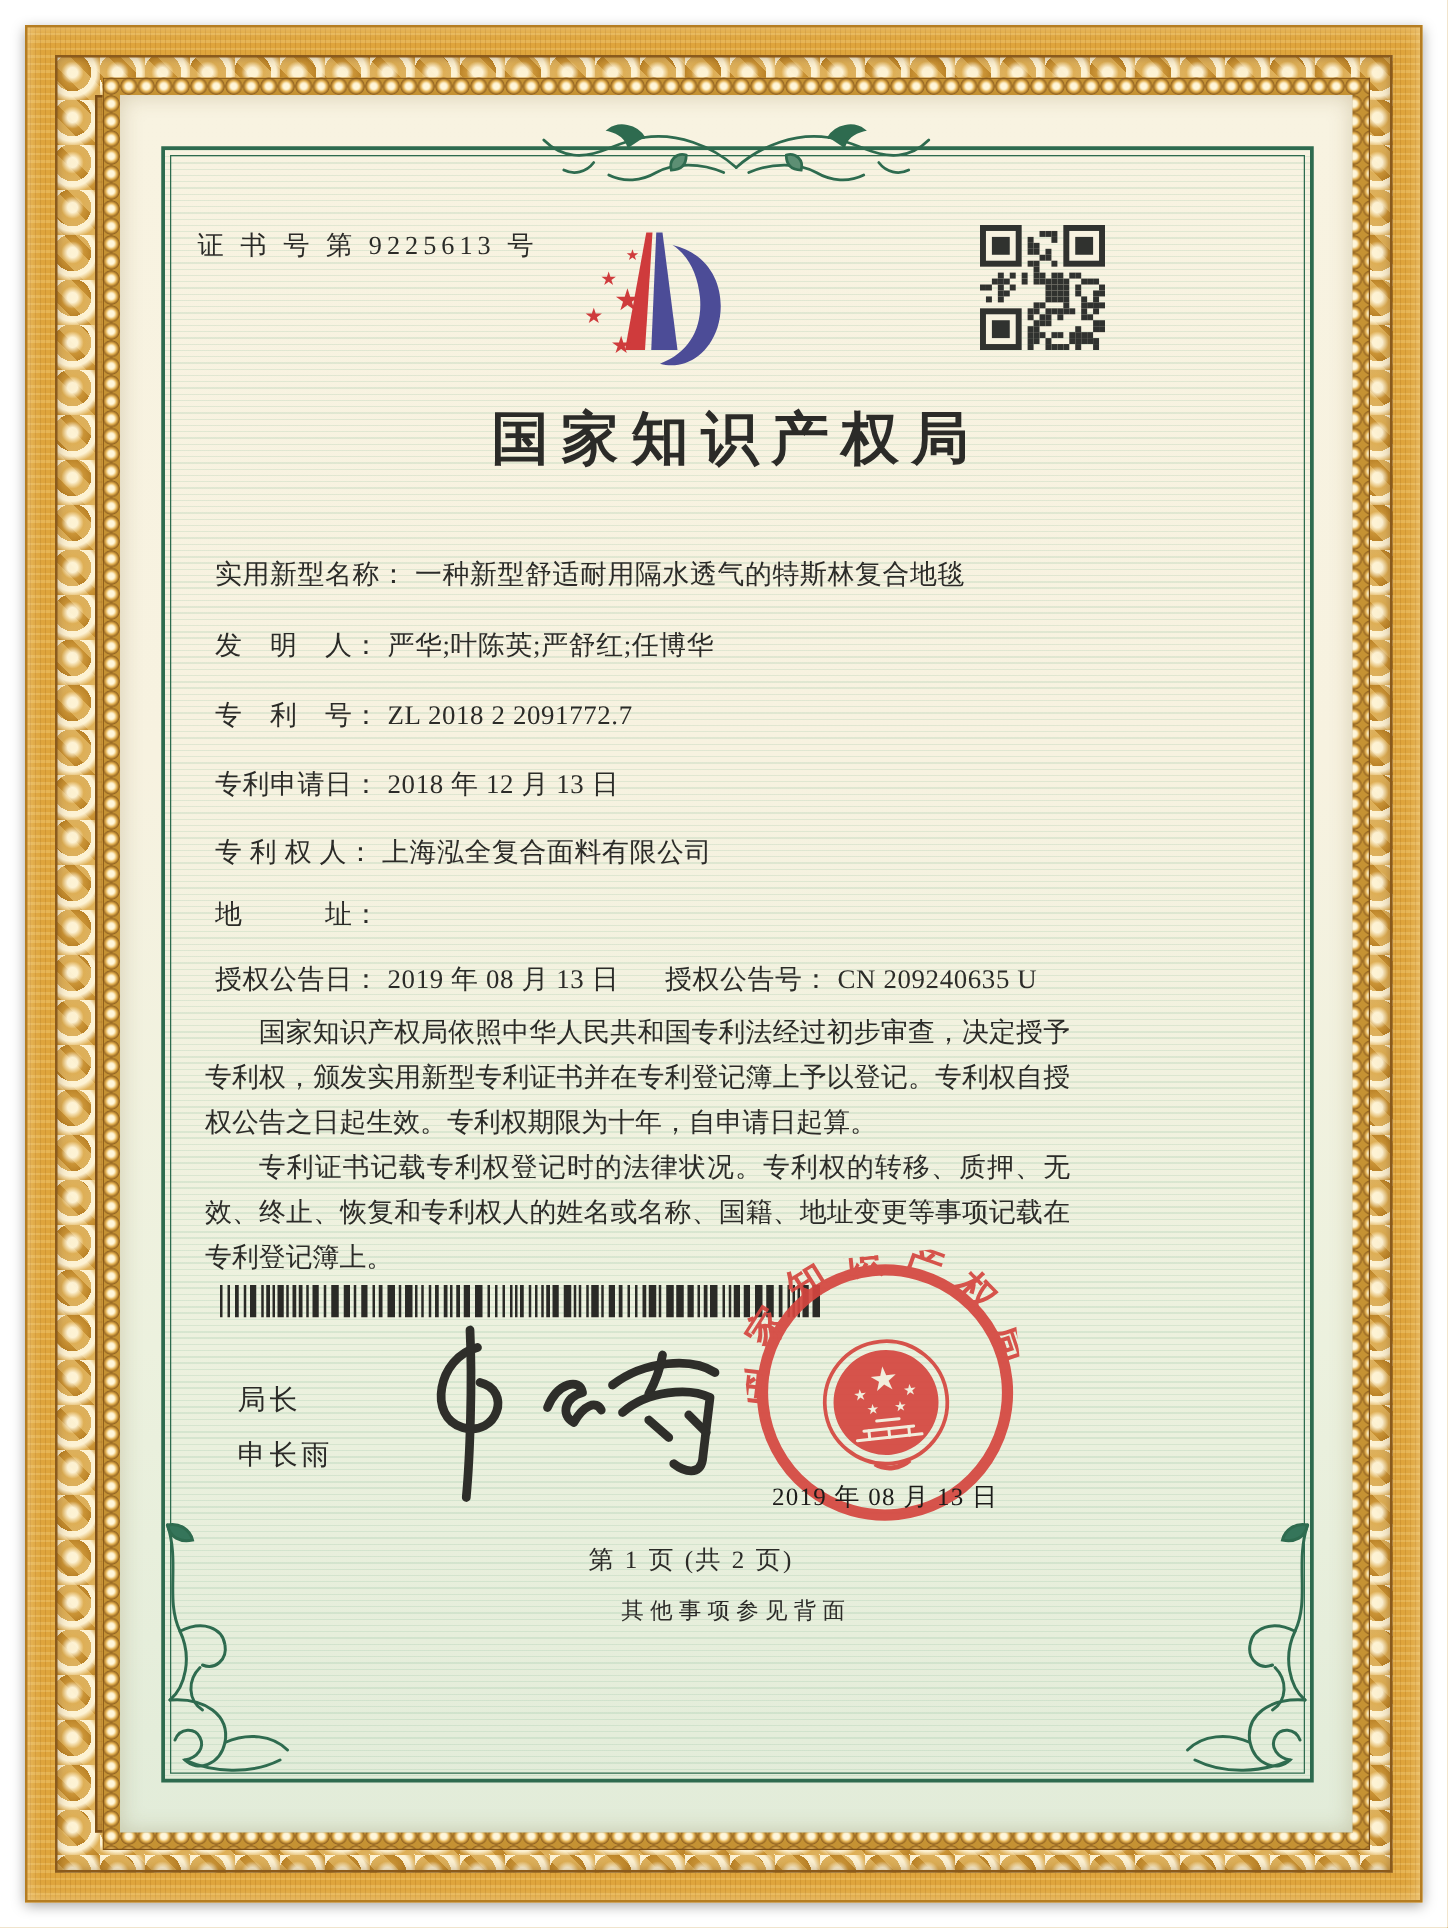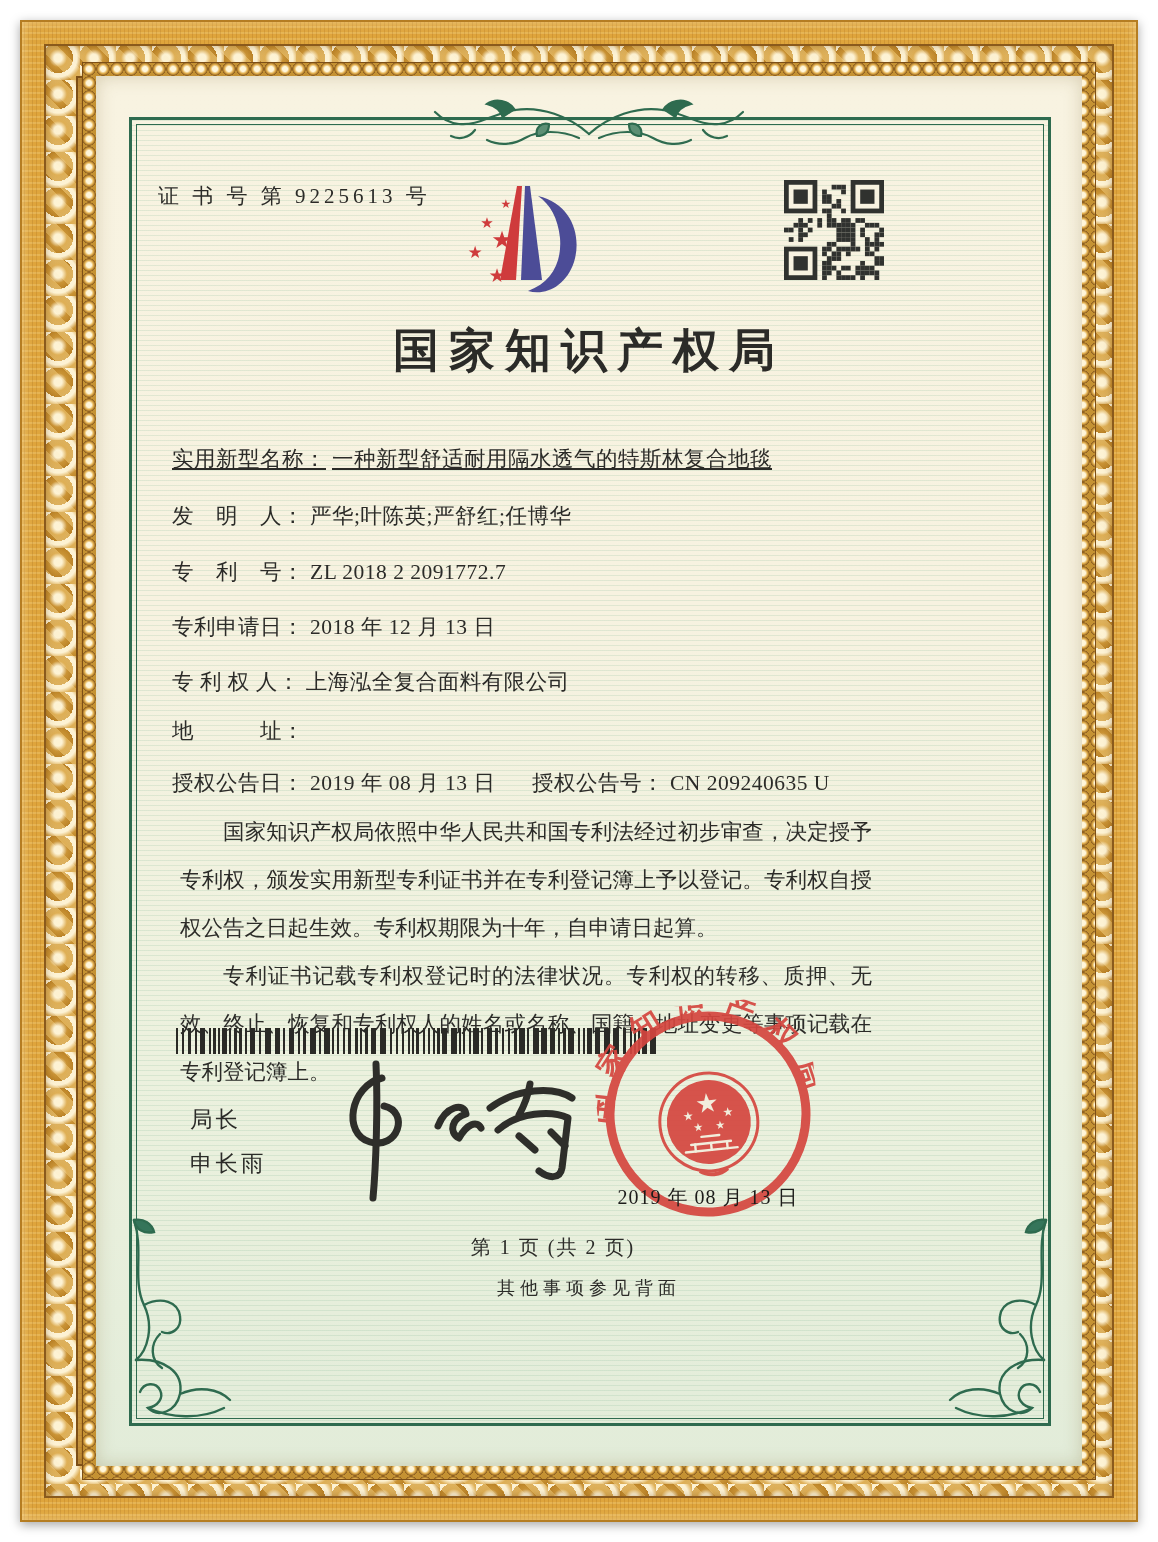--- a/index.html
+++ b/index.html
@@ -44,21 +44,21 @@
 
   
   .abs{position:absolute;}
   .certno{left:62px;top:106px;font-size:21px;letter-spacing:4px;}
   .title{left:0;right:0;top:244px;text-align:center;font-size:46px;font-weight:bold;letter-spacing:10px;}
   .row{left:76px;font-size:21.5px;letter-spacing:.5px;white-space:nowrap;}
   .row .val{margin-left:6px;}
   .addr{white-space:normal;display:flex;}
   .addr .val{width:492px;line-height:35px;}
   .grant2{left:436px;}
-  .paras{left:84px;width:692px;top:732px;font-size:21.5px;line-height:48px;text-align:justify;}
+  .paras{left:68px;width:692px;top:732px;font-size:21.5px;line-height:36px;text-align:justify;}
   .paras p{margin:0;text-indent:2em;}
   .director{left:94px;font-family:Liberation Sans, sans-serif;font-size:22.5px;letter-spacing:3px;}
   .pageinfo{left:0;right:72px;top:1158px;text-align:center;font-size:20px;letter-spacing:2px;}
   .backnote{left:0;right:0;top:1200px;text-align:center;font-size:18px;letter-spacing:5px;}
   .sealdate{left:512px;top:1108px;width:200px;text-align:center;font-size:20px;letter-spacing:1px;color:#1c1c1a;}
 </style>
 </head>
 <body>
 
 <div class="frame">
@@ -255,21 +255,21 @@
           <rect x="66.66666666666667" y="0" width="33.333333333333336" height="33.333333333333336" fill="#30322f"></rect>
           <rect x="71.42857142857143" y="4.761904761904762" width="23.80952380952381" height="23.80952380952381" fill="#f7f2e0"></rect>
           <rect x="76.19047619047619" y="9.523809523809524" width="14.285714285714285" height="14.285714285714285" fill="#30322f"></rect>
           <rect x="0" y="66.66666666666667" width="33.333333333333336" height="33.333333333333336" fill="#30322f"></rect>
           <rect x="4.761904761904762" y="71.42857142857143" width="23.80952380952381" height="23.80952380952381" fill="#f7f2e0"></rect>
           <rect x="9.523809523809524" y="76.19047619047619" width="14.285714285714285" height="14.285714285714285" fill="#30322f"></rect>
         </svg>
 
       <div class="abs title">国家知识产权局</div>
 
-      <div class="abs row" style="top:368px;text-decoration:underline;">
+      <div class="abs row" style="top:368px;">
         <span>实用新型名称：</span><span class="val">一种新型舒适耐用隔水透气的特斯林复合地毯</span>
       </div>
       <div class="abs row" style="top:425px;">
         <span>发　明　人：</span><span class="val">严华;叶陈英;严舒红;任博华</span>
       </div>
       <div class="abs row" style="top:481px;">
         <span>专　利　号：</span><span class="val">ZL 2018 2 2091772.7</span>
       </div>
       <div class="abs row" style="top:536px;">
         <span>专利申请日：</span><span class="val">2018 年 12 月 13 日</span>

